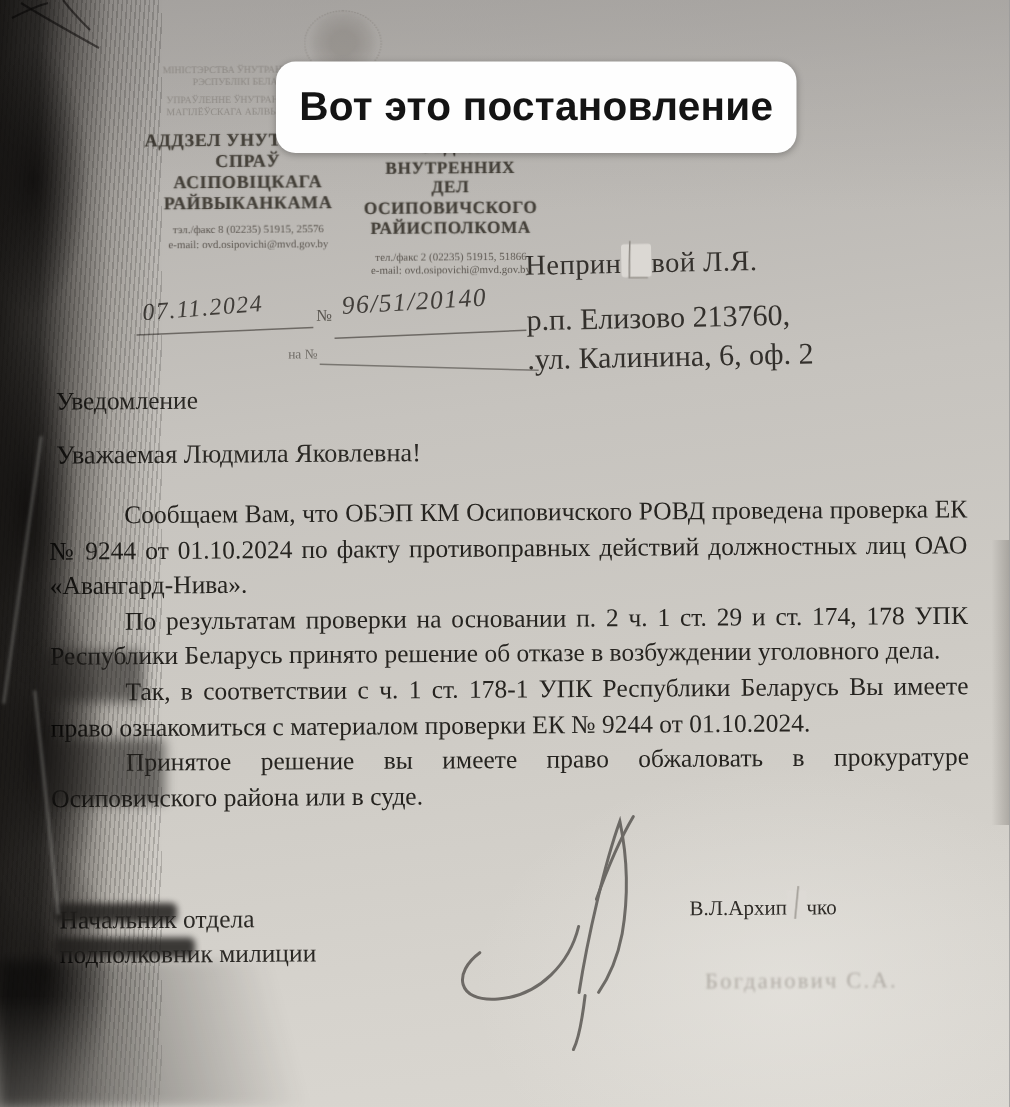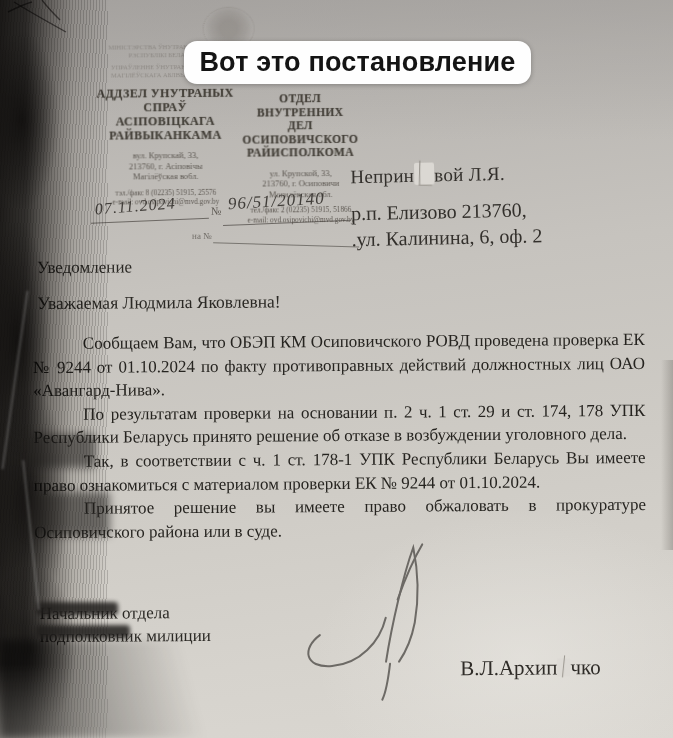--- a/index.html
+++ b/index.html
@@ -54,21 +54,21 @@
 
   
   .doc-title{position:absolute;left:38px;top:256px;font-size:17px;}
   .salutation{position:absolute;left:38px;top:291px;font-size:17.5px;}
   .body-text{position:absolute;left:33px;top:330px;width:612px;font-size:17px;line-height:23.6px;
     text-align:justify;color:#262420;}
   .body-text p{margin:0;text-indent:50px;}
 
   
   .sig-titles{position:absolute;left:38px;top:600px;font-size:17px;line-height:23px;color:#2b2925;}
-  .sig-name{position:absolute;left:458px;top:657px;font-size:21px;color:#2f2c28;}
+  .sig-name{position:absolute;left:458px;top:593px;font-size:14px;color:#2f2c28;}
   .gap-sig{width:13px;height:18px;background:rgba(221,218,213,1);position:relative;top:2px;filter:blur(.3px);}
   .gap-sig-mark{position:absolute;left:6px;top:-3px;width:1px;height:22px;background:#9a968f;transform:rotate(6deg);}
   .erased-name{position:absolute;left:468px;top:648px;font-size:15px;letter-spacing:1.5px;
     color:rgba(128,122,114,.5);filter:blur(.6px);}
 
   .sig-svg{position:absolute;left:300px;top:540px;}
 
   
   .left-band{position:absolute;left:0;top:0;bottom:0;width:108px;pointer-events:none;mix-blend-mode:multiply;
     background:
@@ -87,21 +87,21 @@
   .sm1{left:36px;top:602px;width:82px;height:13px;}
   .sm2{left:36px;top:625px;width:94px;height:13px;}
   .sm3{left:28px;top:434px;width:68px;height:34px;opacity:.55;filter:blur(4px);}
   .sm4{left:26px;top:492px;width:84px;height:44px;opacity:.55;filter:blur(4px);}
   .crack{position:absolute;background:rgba(228,226,222,.25);pointer-events:none;}
   .ck1{left:14px;top:290px;width:2px;height:180px;transform:rotate(8deg);filter:blur(1px);}
   .ck2{left:30px;top:460px;width:2px;height:150px;transform:rotate(-6deg);filter:blur(1px);}
   .crease-svg{position:absolute;left:0;top:0;pointer-events:none;}
 
   
-  .sticker{position:absolute;left:184px;top:41px;width:347px;height:43px;background:#fefefe;
+  .sticker{position:absolute;left:184px;top:41px;width:347px;height:61px;background:#fefefe;
     border-radius:13px;box-shadow:0 1px 5px rgba(0,0,0,.28);
     display:flex;align-items:center;justify-content:center;}
   .sticker span{font-family:"Liberation Sans","DejaVu Sans",sans-serif;font-weight:bold;
     font-size:27px;color:#141414;letter-spacing:.2px;}
 </style>
 </head>
 <body>
 
 <div class="stage">
   <div class="vignette-top"></div>
@@ -120,42 +120,32 @@
       <div class="ministry">
         <div>УПРАЎЛЕННЕ ЎНУТРАНЫХ СПРАЎ</div>
         <div>МАГІЛЁЎСКАГА АБЛВЫКАНКАМА</div>
       </div>
       <div class="dept">
         <div>АДДЗЕЛ УНУТРАНЫХ</div>
         <div>СПРАЎ</div>
         <div>АСІПОВІЦКАГА</div>
         <div>РАЙВЫКАНКАМА</div>
       </div>
-      <div class="addr">
-        <div>вул. Крупскай, 33,</div>
-        <div>213760, г. Асіповічы</div>
-        <div>Магілёўская вобл.</div>
-      </div>
       <div class="cont">
         <div>тэл./факс 8 (02235) 51915, 25576</div>
         <div>e-mail: ovd.osipovichi@mvd.gov.by</div>
       </div>
     </div>
 
     <div class="lh-right">
       <div class="dept">
         <div>ОТДЕЛ ВНУТРЕННИХ</div>
         <div>ДЕЛ</div>
         <div>ОСИПОВИЧСКОГО</div>
         <div>РАЙИСПОЛКОМА</div>
-      </div>
-      <div class="addr">
-        <div>ул. Крупской, 33,</div>
-        <div>213760, г. Осиповичи</div>
-        <div>Могилёвская обл.</div>
       </div>
       <div class="cont">
         <div>тел./факс 2 (02235) 51915, 51866</div>
         <div>e-mail: ovd.osipovichi@mvd.gov.by</div>
       </div>
     </div>
 
     <div class="ref-date handw">07.11.2024</div>
     <div class="ref-line1"></div>
     <div class="ref-no">№</div>
@@ -182,20 +172,21 @@
       <p>Принятое решение вы имеете право обжаловать в прокуратуре Осиповичского района или в суде.</p>
     </div>
 
     <div class="sig-titles">
       <div>Начальник отдела</div>
       <div>подполковник милиции</div>
     </div>
     <div class="sig-name">
       <span>В.Л.Архип</span><span class="gap gap-sig"><span class="gap-sig-mark"></span></span><span>чко</span>
     </div>
+    <div class="erased-name">Богданович С.А.</div>
 
     <svg class="sig-svg" width="180" height="165" viewBox="0 0 180 165">
       <g fill="none" stroke="#4f4c48" stroke-width="2" stroke-linecap="round" opacity=".78">
         <path d="M18,95 C0,108 2,128 30,126 C58,124 78,102 84,78"></path>
         <path d="M84,122 C90,85 102,35 112,8 C116,28 118,55 113,83 C110,98 104,112 97,122"></path>
         <path d="M96,60 C104,38 112,20 121,5"></path>
         <path d="M88,124 C86,140 84,152 80,160"></path>
       </g>
     </svg>
   </div>

